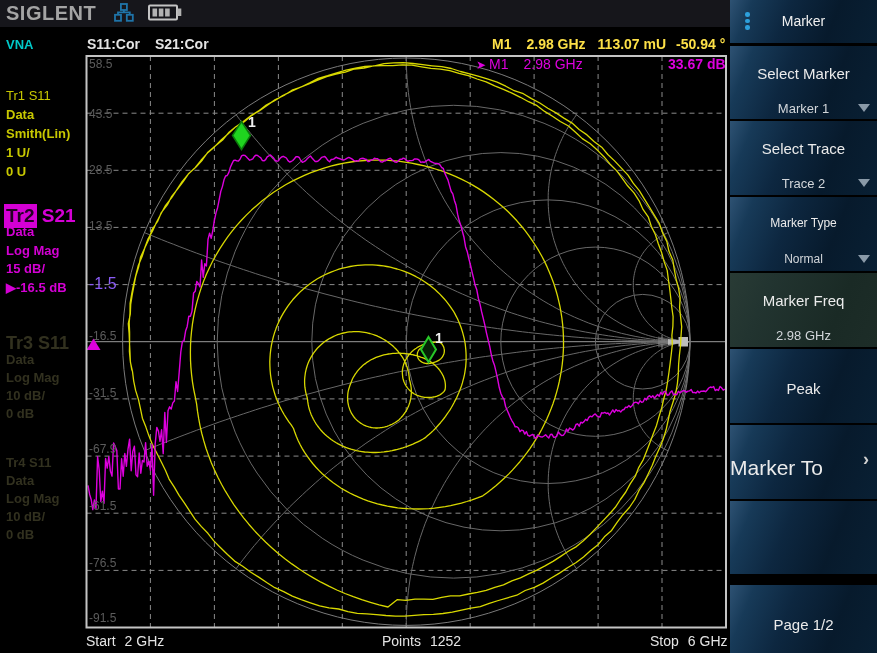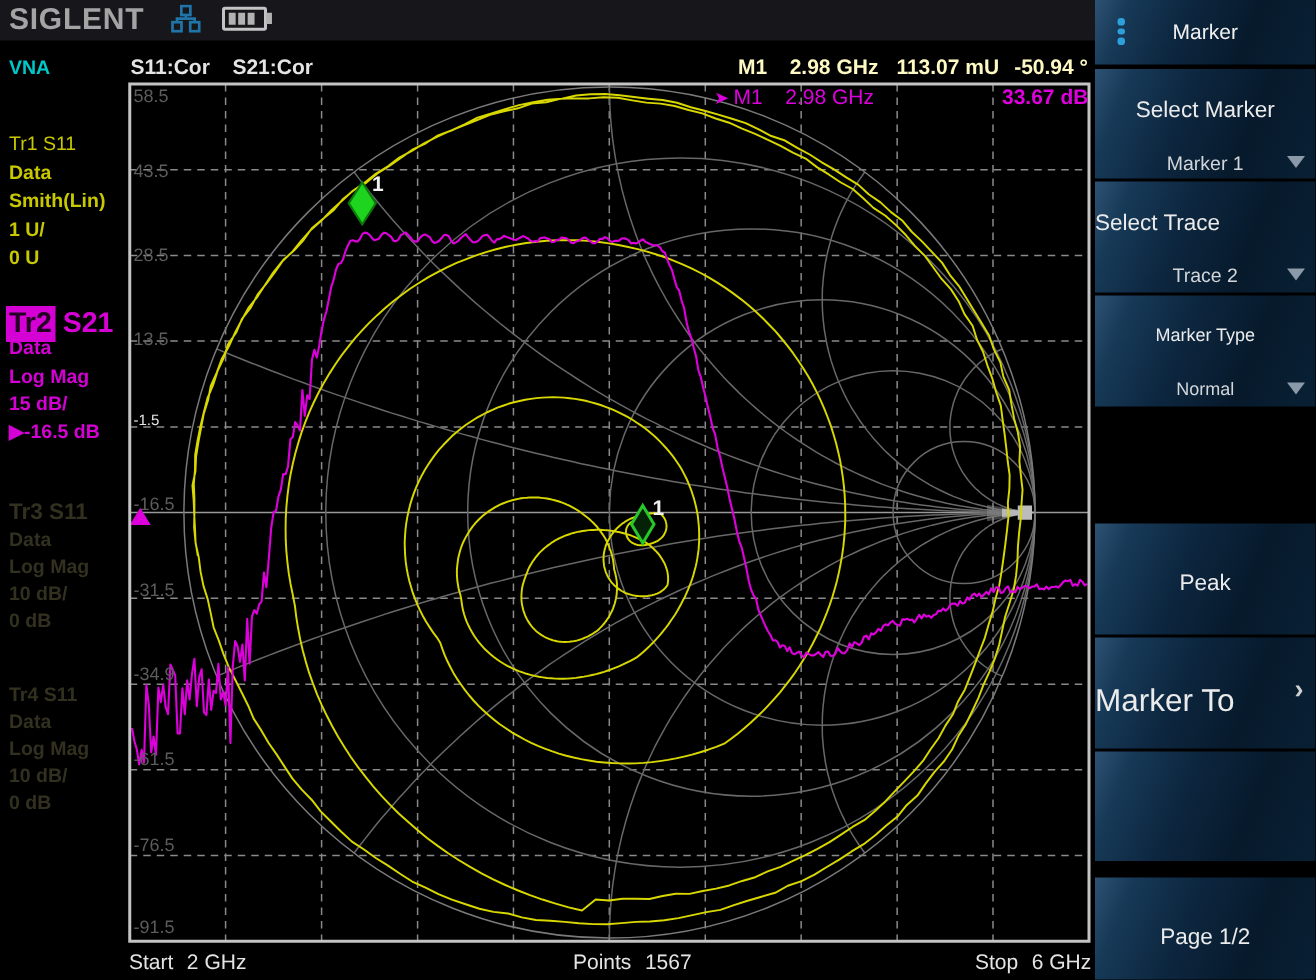--- a/index.html
+++ b/index.html
@@ -71,78 +71,82 @@
       <polygon points="241.5,121.5 250.5,135.5 241.5,149.5 232.5,135.5" fill="#1fd41f" stroke="#0b7a0b" stroke-width="1.5"></polygon>
       <polygon points="428.5,337.0 436.0,349.5 428.5,362.0 421.0,349.5" fill="#062206" stroke="#28c828" stroke-width="2"></polygon>
       <text x="248" y="127" fill="#f0f0f0" font-size="14" font-weight="bold">1</text>
       <text x="435" y="343" fill="#f0f0f0" font-size="14" font-weight="bold">1</text>
       <rect x="86.5" y="56.0" width="639.5" height="571.5" fill="none" stroke="#c4c4c4" stroke-width="2"></rect>
     </svg>
 <div style="position:absolute;left:89px;top:57px;color:#5c5c5c;font-size:12px">58.5</div>
     <div style="position:absolute;left:89px;top:107px;color:#5c5c5c;font-size:12px">43.5</div>
     <div style="position:absolute;left:89px;top:163px;color:#5c5c5c;font-size:12px">28.5</div>
     <div style="position:absolute;left:89px;top:219px;color:#5c5c5c;font-size:12px">13.5</div>
-    <div style="position:absolute;left:89px;top:275px;color:#e5e5e5;font-size:10px">-1.5</div>
+    <div style="position:absolute;left:89px;top:275px;color:#8b5cf6;font-size:16px">-1.5</div>
     <div style="position:absolute;left:89px;top:329px;color:#5c5c5c;font-size:12px">-16.5</div>
     <div style="position:absolute;left:89px;top:386px;color:#5c5c5c;font-size:12px">-31.5</div>
-    <div style="position:absolute;left:89px;top:442px;color:#5c5c5c;font-size:12px">-34.9</div>
+    <div style="position:absolute;left:89px;top:442px;color:#5c5c5c;font-size:12px">-67.9</div>
     <div style="position:absolute;left:89px;top:499px;color:#5c5c5c;font-size:12px">-61.5</div>
     <div style="position:absolute;left:89px;top:556px;color:#5c5c5c;font-size:12px">-76.5</div>
     <div style="position:absolute;left:89px;top:611px;color:#5c5c5c;font-size:12px">-91.5</div>
 <div style="position:absolute;left:6px;top:37px;color:#00c8c8;font-size:13px;font-weight:bold">VNA</div>
     <div style="position:absolute;left:6px;top:88px;color:#c8c800;font-size:13px;font-weight:normal">Tr1 S11</div>
     <div style="position:absolute;left:6px;top:107px;color:#c8c800;font-size:13px;font-weight:bold">Data</div>
     <div style="position:absolute;left:6px;top:126px;color:#c8c800;font-size:13px;font-weight:bold">Smith(Lin)</div>
     <div style="position:absolute;left:6px;top:145px;color:#c8c800;font-size:13px;font-weight:bold">1 U/</div>
     <div style="position:absolute;left:6px;top:164px;color:#c8c800;font-size:13px;font-weight:bold">0 U</div>
     <div style="position:absolute;left:4px;top:205px;font-size:19px;font-weight:bold"><span style="background:#d400d4;color:#230023;padding:1px 2px 2px">Tr2</span><span style="color:#d400d4"> S21</span></div>
     <div style="position:absolute;left:6px;top:224px;color:#d400d4;font-size:13px;font-weight:bold">Data</div>
     <div style="position:absolute;left:6px;top:243px;color:#d400d4;font-size:13px;font-weight:bold">Log Mag</div>
     <div style="position:absolute;left:6px;top:261px;color:#d400d4;font-size:13px;font-weight:bold">15 dB/</div>
     <div style="position:absolute;left:6px;top:280px;color:#d400d4;font-size:13px;font-weight:bold">▶-16.5 dB</div>
-    <div style="position:absolute;left:6px;top:333px;color:#32311f;font-size:15px;font-weight:bold">Tr3 S11</div>
+    <div style="position:absolute;left:6px;top:333px;color:#32311f;font-size:18px;font-weight:bold">Tr3 S11</div>
     <div style="position:absolute;left:6px;top:352px;color:#32311f;font-size:13px;font-weight:bold">Data</div>
     <div style="position:absolute;left:6px;top:370px;color:#32311f;font-size:13px;font-weight:bold">Log Mag</div>
     <div style="position:absolute;left:6px;top:388px;color:#32311f;font-size:13px;font-weight:bold">10 dB/</div>
     <div style="position:absolute;left:6px;top:406px;color:#32311f;font-size:13px;font-weight:bold">0 dB</div>
     <div style="position:absolute;left:6px;top:455px;color:#32311f;font-size:13px;font-weight:bold">Tr4 S11</div>
     <div style="position:absolute;left:6px;top:473px;color:#32311f;font-size:13px;font-weight:bold">Data</div>
     <div style="position:absolute;left:6px;top:491px;color:#32311f;font-size:13px;font-weight:bold">Log Mag</div>
     <div style="position:absolute;left:6px;top:509px;color:#32311f;font-size:13px;font-weight:bold">10 dB/</div>
     <div style="position:absolute;left:6px;top:527px;color:#32311f;font-size:13px;font-weight:bold">0 dB</div>
 <div style="position:absolute;left:87px;top:36px;color:#e4e4e4;font-size:14px;font-weight:bold">S11:Cor<span style="padding-left:15px">S21:Cor</span></div>
-    <div style="position:absolute;left:492px;top:36px;color:#fef9c3;font-size:14px;font-weight:bold">M1<span style="margin-left:15px">2.98 GHz</span><span style="margin-left:12px">113.07 mU</span><span style="margin-left:10px">-50.94 °</span></div>
+    <div style="position:absolute;left:492px;top:36px;color:#fde047;font-size:14px;font-weight:bold">M1<span style="margin-left:15px">2.98 GHz</span><span style="margin-left:12px">113.07 mU</span><span style="margin-left:10px">-50.94 °</span></div>
     <div style="position:absolute;left:476px;top:56px;color:#dd00dd;font-size:14px;font-weight:normal"><span style="font-size:12px">➤</span><span style="margin-left:3px">M1</span><span style="margin-left:15px">2.98 GHz</span></div>
     <div style="position:absolute;left:668px;top:56px;color:#dd00dd;font-size:14px;font-weight:bold">33.67 dB</div>
     <div style="position:absolute;left:86px;top:633px;color:#e4e4e4;font-size:14px">Start<span style="margin-left:9px">2 GHz</span></div>
-    <div style="position:absolute;left:382px;top:633px;color:#e4e4e4;font-size:14px">Points<span style="margin-left:9px">1567</span></div>
+    <div style="position:absolute;left:382px;top:633px;color:#e4e4e4;font-size:14px">Points<span style="margin-left:9px">1252</span></div>
     <div style="position:absolute;left:650px;top:633px;color:#e4e4e4;font-size:14px">Stop<span style="margin-left:9px">6 GHz</span></div>
 <div style="position:absolute;left:730px;top:0;width:147px;height:653px;background:#000">
       <div style="position:absolute;left:0;top:0;width:147px;height:43px;background:linear-gradient(112deg,#2e5273 0%,#173a58 14%,#0d2740 38%,#071a2c 68%,#092034 100%)">
         <div style="position:absolute;left:0;right:0;top:13px;text-align:center;color:#f0f0f0;font-size:14px">Marker</div>
         <div style="position:absolute;left:15px;top:12px;width:5px">
           <div style="width:4.5px;height:4.5px;border-radius:50%;background:#2da0dc;margin-bottom:2px"></div>
           <div style="width:4.5px;height:4.5px;border-radius:50%;background:#2da0dc;margin-bottom:2px"></div>
           <div style="width:4.5px;height:4.5px;border-radius:50%;background:#2da0dc"></div>
         </div>
       </div>
       <div style="position:absolute;left:0;top:45.5px;width:147px;height:73.4px;background:linear-gradient(112deg,#2e5273 0%,#173a58 14%,#0d2740 38%,#071a2c 68%,#092034 100%)">
         <div style="position:absolute;left:0;right:0;top:19px;text-align:center;color:#ebebeb;font-size:15px">Select Marker</div>
         <div style="position:absolute;left:0;right:0;top:55px;text-align:center;color:#d2d6da;font-size:13px">Marker 1</div>
         <div style="position:absolute;right:7px;top:58px;width:0;height:0;border-left:6px solid transparent;border-right:6px solid transparent;border-top:8px solid #8a9aa8"></div>
       </div>
       <div style="position:absolute;left:0;top:121.4px;width:147px;height:73.4px;background:linear-gradient(112deg,#2e5273 0%,#173a58 14%,#0d2740 38%,#071a2c 68%,#092034 100%)">
-        <div style="position:absolute;left:0;right:0;top:19px;color:#ebebeb;font-size:15px">Select Trace</div>
+        <div style="position:absolute;left:0;right:0;top:19px;text-align:center;color:#ebebeb;font-size:15px">Select Trace</div>
         <div style="position:absolute;left:0;right:0;top:55px;text-align:center;color:#d2d6da;font-size:13px">Trace 2</div>
         <div style="position:absolute;right:7px;top:58px;width:0;height:0;border-left:6px solid transparent;border-right:6px solid transparent;border-top:8px solid #8a9aa8"></div>
       </div>
       <div style="position:absolute;left:0;top:197.4px;width:147px;height:73.4px;background:linear-gradient(112deg,#2e5273 0%,#173a58 14%,#0d2740 38%,#071a2c 68%,#092034 100%)">
         <div style="position:absolute;left:0;right:0;top:19px;text-align:center;color:#ebebeb;font-size:12px">Marker Type</div>
         <div style="position:absolute;left:0;right:0;top:55px;text-align:center;color:#d2d6da;font-size:12px">Normal</div>
         <div style="position:absolute;right:7px;top:58px;width:0;height:0;border-left:6px solid transparent;border-right:6px solid transparent;border-top:8px solid #8a9aa8"></div>
+      </div>
+      <div style="position:absolute;left:0;top:273.3px;width:147px;height:73.4px;background:linear-gradient(113deg,#293b35 0%,#223430 25%,#1a2a25 70%,#1d2d28 100%)">
+        <div style="position:absolute;left:0;right:0;top:19px;text-align:center;color:#ebebeb;font-size:15px">Marker Freq</div>
+        <div style="position:absolute;left:0;right:0;top:55px;text-align:center;color:#d2d6da;font-size:13px">2.98 GHz</div>
       </div>
       <div style="position:absolute;left:0;top:349.3px;width:147px;height:73.4px;background:linear-gradient(112deg,#2e5273 0%,#173a58 14%,#0d2740 38%,#071a2c 68%,#092034 100%)">
         <div style="position:absolute;left:0;right:0;top:31px;text-align:center;color:#ebebeb;font-size:15px">Peak</div>
       </div>
       <div style="position:absolute;left:0;top:425.2px;width:147px;height:73.4px;background:linear-gradient(112deg,#2e5273 0%,#173a58 14%,#0d2740 38%,#071a2c 68%,#092034 100%)">
         <div style="position:absolute;left:0;right:0;top:31px;text-align:left;color:#ebebeb;font-size:21px">Marker To</div>
         <div style="position:absolute;right:8px;top:24px;color:#d0d0d0;font-size:18px;font-weight:bold">›</div>
       </div>
       <div style="position:absolute;left:0;top:501.1px;width:147px;height:73.4px;background:linear-gradient(112deg,#2e5273 0%,#173a58 14%,#0d2740 38%,#071a2c 68%,#092034 100%)"></div>
       <div style="position:absolute;left:0;top:585px;width:147px;height:83px;background:linear-gradient(112deg,#2e5273 0%,#173a58 14%,#0d2740 38%,#071a2c 68%,#092034 100%)">

